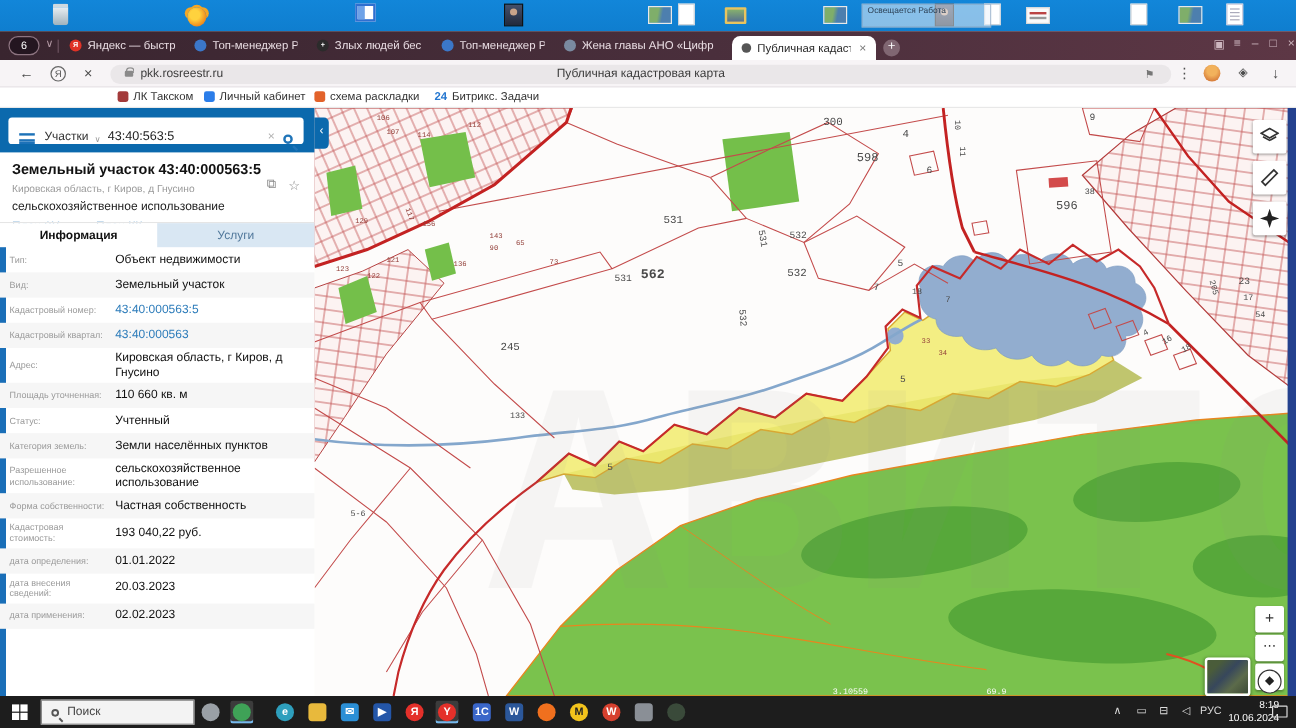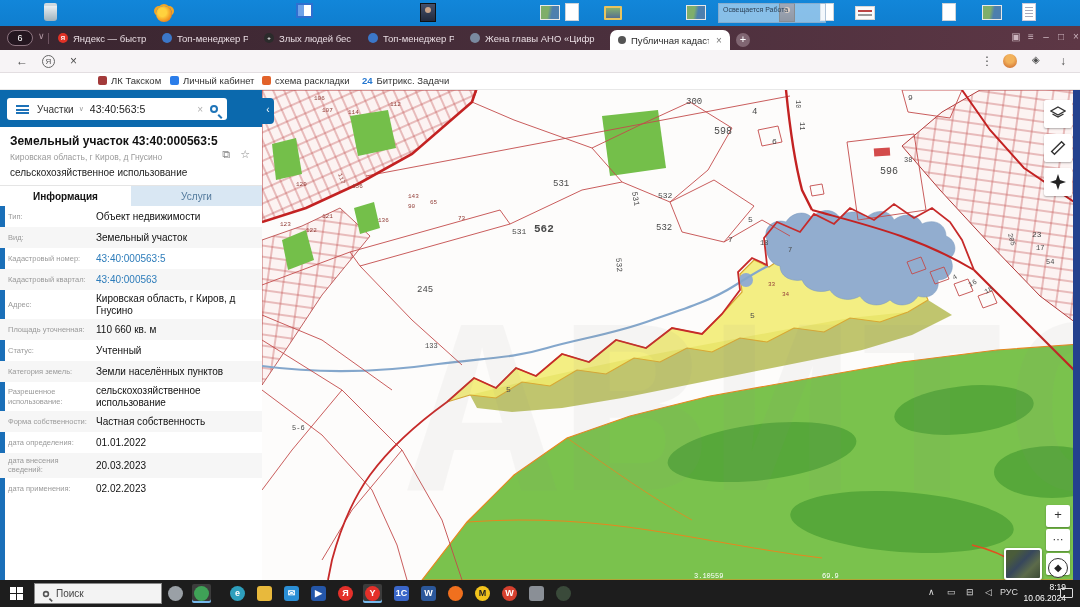--- a/index.html
+++ b/index.html
@@ -54,21 +54,21 @@
   
   #bookmarks { position:absolute; left:0; top:73px; width:1080px; height:17px; background:#fff; border-bottom:1px solid #e8e8e8; }
   .bm { position:absolute; top:2px; display:flex; align-items:center; gap:4px; }
   .bm .bic { width:9px; height:9px; border-radius:2px; flex:none; }
   .bm .blabel { font-size:9.5px; color:#333; white-space:nowrap; }
   .bm .b24 { font-size:9.5px; font-weight:bold; color:#2577d0; }
 
   
   #sidebar { position:absolute; left:0; top:90px; width:262px; height:490px; background:#fff; }
   #sb-header { position:absolute; left:0; top:0; width:262px; height:37px; background:#0b69ad; }
-  #sb-search { position:absolute; left:7px; top:8px; width:220px; height:22px; background:#fff; border-radius:3px; display:flex; align-items:center; }
+  #sb-search { position:absolute; left:7px; top:8px; width:246px; height:22px; background:#fff; border-radius:3px; display:flex; align-items:flex-end; }
   .burger { width:13px; height:9px; margin:0 8px 0 9px; border-top:2px solid #1d72b8; border-bottom:2px solid #1d72b8; position:relative; }
   .burger::after { content:""; position:absolute; left:0; top:2.5px; width:13px; height:2px; background:#1d72b8; }
   #sb-cat { font-size:10px; color:#333; }
   #sb-catchev { font-size:7px; color:#999; margin:0 6px 0 5px; }
   #sb-query { font-size:10.5px; color:#222; flex:1; }
   #sb-clear { font-size:10px; color:#b0b0b0; margin-right:7px; }
   .mag { width:8px; height:8px; border:2px solid #1f74b8; border-radius:50%; position:relative; margin-right:9px; }
   .mag::after { content:""; position:absolute; left:7px; top:7px; width:2px; height:5px; background:#1f74b8; transform:rotate(-45deg); }
   #collapse-tab { position:absolute; left:262px; top:8px; width:12px; height:26px; background:#0b69ad; border-radius:0 4px 4px 0; color:#fff; font-size:10px; text-align:center; line-height:24px; }
   #sb-left-strip { position:absolute; left:0; top:105px; width:5px; height:385px; background:#1a6fb8; }
@@ -174,20 +174,26 @@
       <span class="wctl" style="left: 1023px;">≡</span>
       <span class="wctl" style="left: 1038px;">–</span>
       <span class="wctl" style="left: 1053px;">□</span>
       <span class="wctl" style="left: 1068px;">×</span>
     </div>
 
   <div id="toolbar">
     <span class="tb-ic" style="left:16px">←</span>
     <span id="ya-circle">Я</span>
     <span class="tb-ic" style="left:70px">×</span>
+    <div id="urlpill">
+      <span class="lock"></span>
+      <span id="urltext">pkk.rosreestr.ru</span>
+      <span id="pagetitle">Публичная кадастровая карта</span>
+      <span id="flagic">⚑</span>
+    </div>
     <span class="tb-ic" style="left:981px">⋮</span>
     <span id="avatar"></span>
     <span class="tb-ic" style="left:1032px;font-size:10px">◈</span>
     <span class="tb-ic" style="left:1060px">↓</span>
   </div>
 
   <div id="bookmarks">
       <div class="bm" style="left: 8px; margin-top: 48px;">
         <span class="bic" style="background: rgb(88, 183, 72);"></span>
         <span class="blabel">Онлайн-Спринте</span>
@@ -445,20 +451,24 @@
         </div>
         <div class="srow">
           <div class="slabel">Разрешенное использование:</div>
           <div class="sval">сельскохозяйственное использование</div>
         </div>
         <div class="srow">
           <div class="slabel">Форма собственности:</div>
           <div class="sval">Частная собственность</div>
         </div>
         <div class="srow">
+          <div class="slabel">Кадастровая стоимость:</div>
+          <div class="sval">193 040,22 руб.</div>
+        </div>
+        <div class="srow">
           <div class="slabel">дата определения:</div>
           <div class="sval">01.01.2022</div>
         </div>
         <div class="srow">
           <div class="slabel">дата внесения сведений:</div>
           <div class="sval">20.03.2023</div>
         </div>
         <div class="srow">
           <div class="slabel">дата применения:</div>
           <div class="sval">02.02.2023</div>

